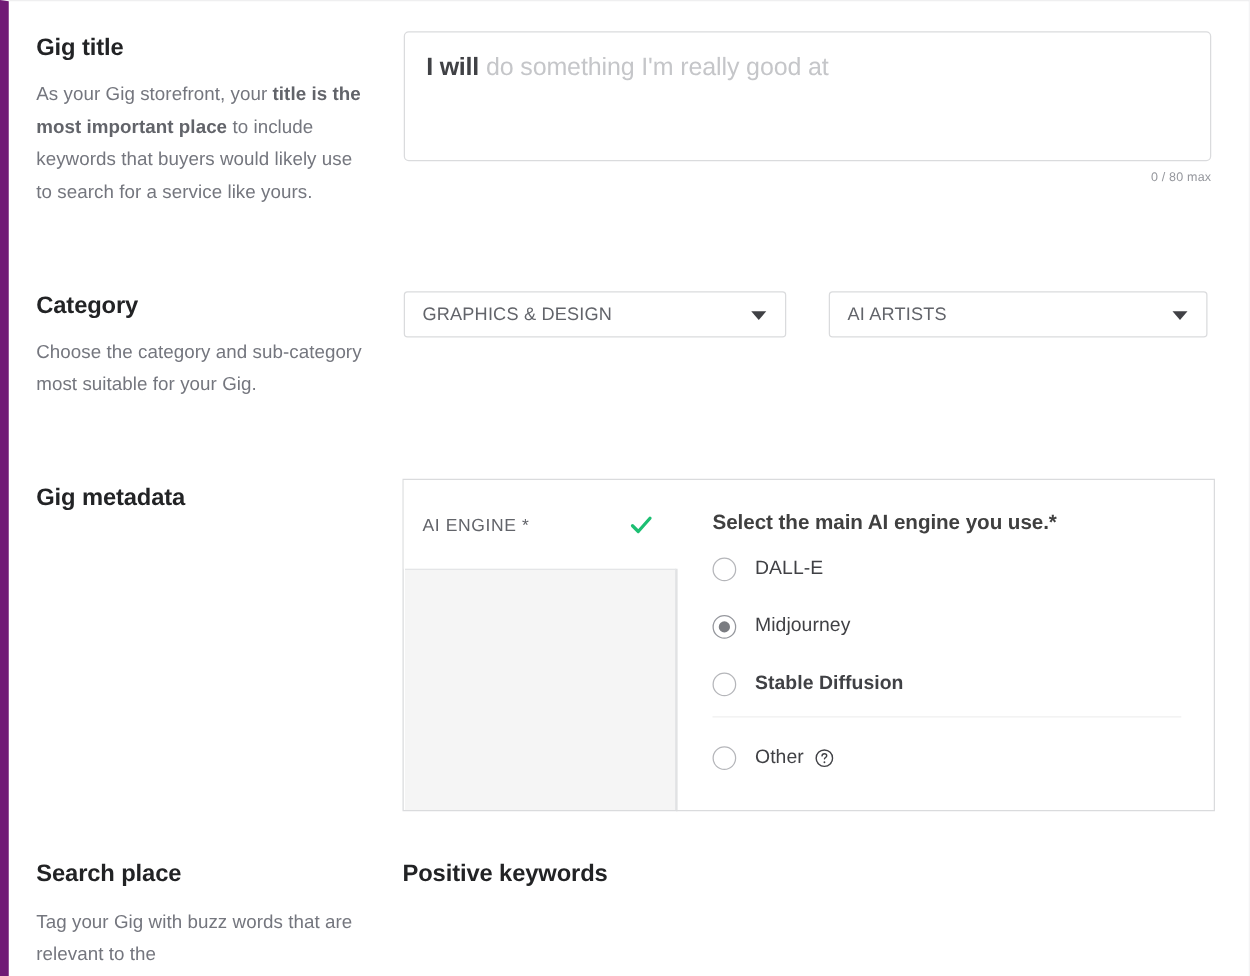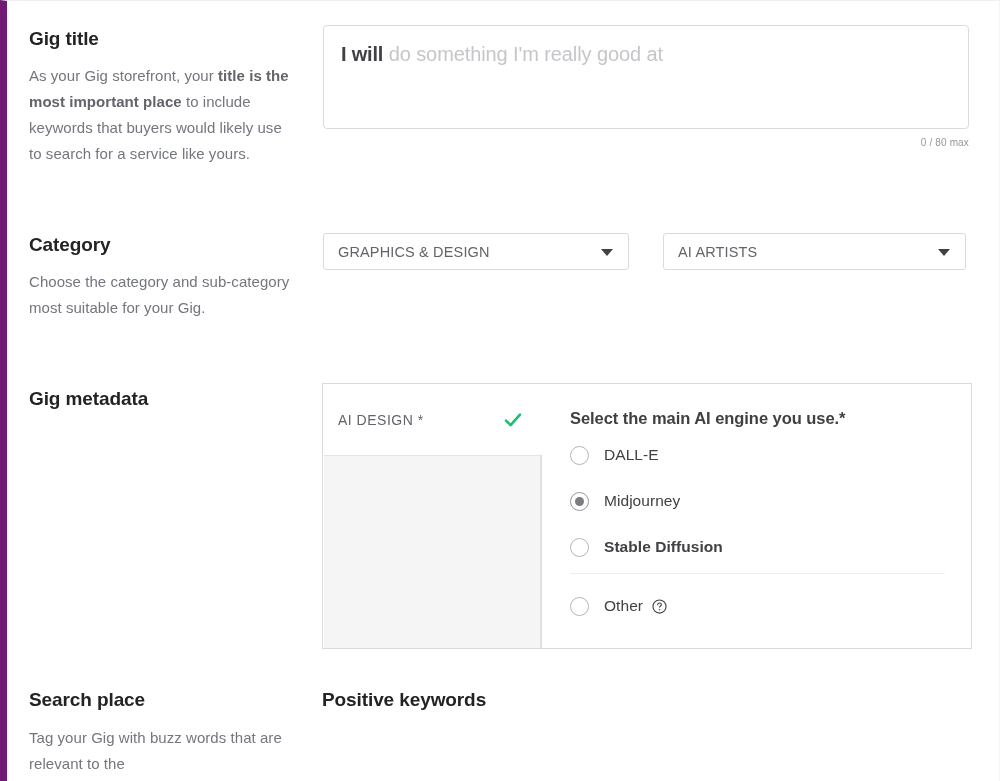--- a/index.html
+++ b/index.html
@@ -256,21 +256,21 @@
     <span class="sel-text">GRAPHICS &amp; DESIGN</span>
     <span class="caret"></span>
   </div>
 
   <div class="lbl-head" id="metadata-head">Gig metadata</div>
 
   <div id="metadata-panel">
 
     <div id="meta-left">
       <div id="meta-left-row">
-        <span id="meta-left-label">AI DESIGN *</span>
+        <span id="meta-left-label">AI ENGINE *</span>
         <span id="meta-check">
           <svg width="20" height="20" viewBox="0 0 20 20" fill="none">
             <path d="M3 10.6 L7.6 15.2 L17 4.6" stroke="#1dbf73" stroke-width="2.6" stroke-linecap="round" stroke-linejoin="round"></path>
           </svg>
         </span>
       </div>
       <div id="meta-left-fill"></div>
       <div id="meta-left-divider"></div>
     </div>
 

